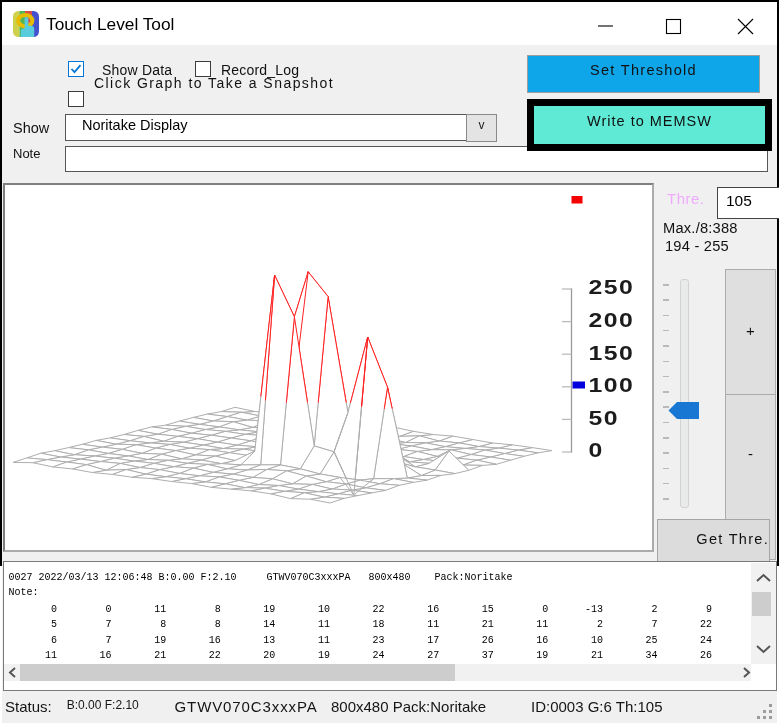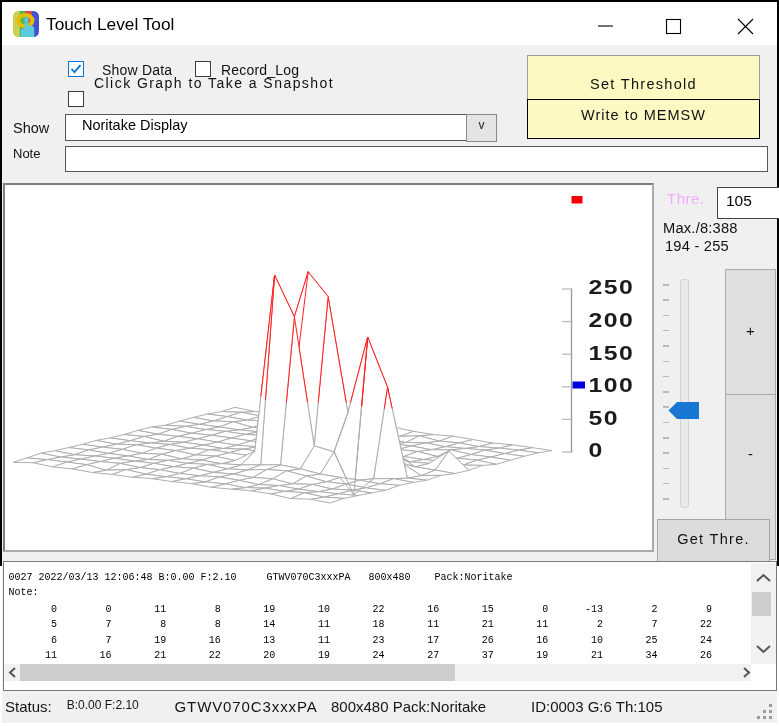--- a/index.html
+++ b/index.html
@@ -3,21 +3,21 @@
 <meta charset="utf-8">
 <style>
   html,body{margin:0;padding:0;}
   body{width:779px;height:726px;overflow:hidden;font-family:"Liberation Sans", sans-serif;}
   .abs{position:absolute;}
   #win{position:absolute;left:0;top:0;width:779px;height:566px;background:#000;}
   #title{left:2px;top:2px;width:775px;height:43px;background:#fff;}
   #client{left:2px;top:45px;width:775px;height:678px;background:#f0f0f0;}
   .cb{width:14px;height:14px;background:#fff;}
   .lbl{font-size:14px;letter-spacing:0.2px;color:#111;white-space:pre;}
-  .btn{background:#fef9c3;border:1px solid #000000;text-align:center;color:#111;}
+  .btn{background:#5eead4;border:7px solid #000000;text-align:center;color:#111;}
   .mono{font-family:"Liberation Mono", monospace;font-size:10px;line-height:15.38px;color:#000;white-space:pre;}
   .cell{display:inline-block;width:54.6px;text-align:right;}
 </style>
 </head>
 <body>
 <div id="win">
   <div id="title" class="abs">
     <svg class="abs" style="left:11px;top:9px" width="26" height="26" viewBox="0 0 26 26">
       <defs>
           <clipPath id="rc">
@@ -51,21 +51,21 @@
     <div class="abs lbl" style="left:100px;top:17px;">Show Data</div>
     <div class="abs cb" style="left:193px;top:16px;border:1.45px solid #3c3c3c;"></div>
     <div class="abs lbl" style="left:219px;top:17px;">Record_Log</div>
     <div class="abs cb" style="left:66px;top:46px;border:1.45px solid #3c3c3c;"></div>
     <div class="abs lbl" style="left:92px;top:30px;letter-spacing:1.45px;">Click Graph to Take a Snapshot</div>
     <div class="abs" style="left:11px;top:75px;font-size:14.5px;color:#111;">Show</div>
     <div class="abs" style="left:63px;top:69px;width:396px;height:23px;background:#fff;border:1px solid #565656;font-size:14.5px;color:#000;padding-left:16px;padding-top:2px;">Noritake Display</div>
     <div class="abs" style="left:464px;top:69px;width:29px;height:23px;background:#e4e4e4;border:1px solid #8a8a8a;text-align:center;font-size:12px;color:#222;padding-top:3px;">v</div>
     <div class="abs" style="left:11px;top:101px;font-size:13px;color:#111;">Note</div>
     <div class="abs" style="left:63px;top:101px;width:701px;height:24px;background:#fff;border:1px solid #565656;"></div>
-    <div class="abs btn" style="left:525px;top:10px;width:231px;height:30px;background:#fef9c3;border:1px solid #9d9d9d;font-size:14.5px;letter-spacing:1.3px;padding-top:20px;">Set Threshold</div>
+    <div class="abs btn" style="left:525px;top:10px;width:231px;height:30px;background:#0ea5e9;border:1px solid #9d9d9d;font-size:14.5px;letter-spacing:1.3px;padding-top:6px;">Set Threshold</div>
     <div class="abs btn" style="left:525px;top:54px;width:231px;height:31px;font-size:14.5px;letter-spacing:1.0px;padding-top:7px;">Write to MEMSW</div>
   </div>
 
   <div class="abs" style="left:3px;top:183px;width:647px;height:365px;background:#fff;border-top:2px solid #7f7f7f;border-left:2px solid #7f7f7f;border-right:2px solid #ababab;border-bottom:2px solid #ababab;"></div>
   <svg class="abs" style="left:5px;top:185px;" width="645" height="363" viewBox="5 185 645 363">
 <polygon points="518.3,450.1 538.1,452.8 552.0,450.6 532.2,447.6" fill="#ffffff" stroke="none"></polygon>
 <line x1="518.3" y1="450.1" x2="538.1" y2="452.8" stroke="#aeaeae" stroke-width="1"></line>
 <line x1="538.1" y1="452.8" x2="552.0" y2="450.6" stroke="#aeaeae" stroke-width="1"></line>
 <line x1="552.0" y1="450.6" x2="532.2" y2="447.6" stroke="#aeaeae" stroke-width="1"></line>
 <line x1="532.2" y1="447.6" x2="518.3" y2="450.1" stroke="#aeaeae" stroke-width="1"></line>
@@ -1417,21 +1417,21 @@
 <div class="abs" style="left:662.5px;top:452.3px;width:6px;height:1.5px;background:#b9b9b9"></div>
 <div class="abs" style="left:662.5px;top:467.6px;width:6px;height:1.5px;background:#b9b9b9"></div>
 <div class="abs" style="left:662.5px;top:482.9px;width:6px;height:1.5px;background:#b9b9b9"></div>
 <div class="abs" style="left:662.5px;top:498.2px;width:6px;height:1.5px;background:#b9b9b9"></div>
   <div class="abs" style="left:680px;top:279px;width:7px;height:227px;background:#e9eaea;border:1px solid #d2d2d2;border-radius:3px;"></div>
   <svg class="abs" style="left:667px;top:400px;" width="34" height="21" viewBox="0 0 34 21">
     <path d="M1.5 10.5 L10 2 L32 2 L32 19 L10 19 Z" fill="#1777d2"></path>
   </svg>
   <div class="abs btn" style="left:725px;top:269px;width:49px;height:118px;background:#dfdfdf;border:1px solid #ababab;font-size:15px;padding-top:52px;">+</div>
   <div class="abs btn" style="left:725px;top:394px;width:49px;height:114px;background:#dfdfdf;border:1px solid #ababab;font-size:15px;padding-top:50px;">-</div>
-  <div class="abs btn" style="left:657px;top:519px;width:111px;height:37px;background:#dcdcdc;border:1px solid #a5a5a5;font-size:14.5px;letter-spacing:1.3px;padding-top:11px;">Get Thre.</div>
+  <div class="abs btn" style="left:657px;top:519px;width:111px;height:37px;background:#dcdcdc;border:1px solid #a5a5a5;font-size:14.5px;letter-spacing:1.3px;padding-top:11px;text-align:right;">Get Thre.</div>
 
   <div class="abs" style="left:3px;top:561px;width:772px;height:128px;background:#fff;border:1.5px solid #7a7a7a;"></div>
   <div class="abs mono" style="left:8.5px;top:569.5px;">0027 2022/03/13 12:06:48 B:0.00 F:2.10     GTWV070C3xxxPA   800x480    Pack:Noritake
 Note:</div>
 <div class="abs mono" style="left:2.4px;top:601.8px;"><span class="cell">0</span><span class="cell">0</span><span class="cell">11</span><span class="cell">8</span><span class="cell">19</span><span class="cell">10</span><span class="cell">22</span><span class="cell">16</span><span class="cell">15</span><span class="cell">0</span><span class="cell">-13</span><span class="cell">2</span><span class="cell">9</span></div>
 <div class="abs mono" style="left:2.4px;top:617.2px;"><span class="cell">5</span><span class="cell">7</span><span class="cell">8</span><span class="cell">8</span><span class="cell">14</span><span class="cell">11</span><span class="cell">18</span><span class="cell">11</span><span class="cell">21</span><span class="cell">11</span><span class="cell">2</span><span class="cell">7</span><span class="cell">22</span></div>
 <div class="abs mono" style="left:2.4px;top:632.6px;"><span class="cell">6</span><span class="cell">7</span><span class="cell">19</span><span class="cell">16</span><span class="cell">13</span><span class="cell">11</span><span class="cell">23</span><span class="cell">17</span><span class="cell">26</span><span class="cell">16</span><span class="cell">10</span><span class="cell">25</span><span class="cell">24</span></div>
 <div class="abs mono" style="left:2.4px;top:647.9px;"><span class="cell">11</span><span class="cell">16</span><span class="cell">21</span><span class="cell">22</span><span class="cell">20</span><span class="cell">19</span><span class="cell">24</span><span class="cell">27</span><span class="cell">37</span><span class="cell">19</span><span class="cell">21</span><span class="cell">34</span><span class="cell">26</span></div>
 
   <div class="abs" style="left:751px;top:563px;width:25px;height:101px;background:#f1f1f1;"></div>

